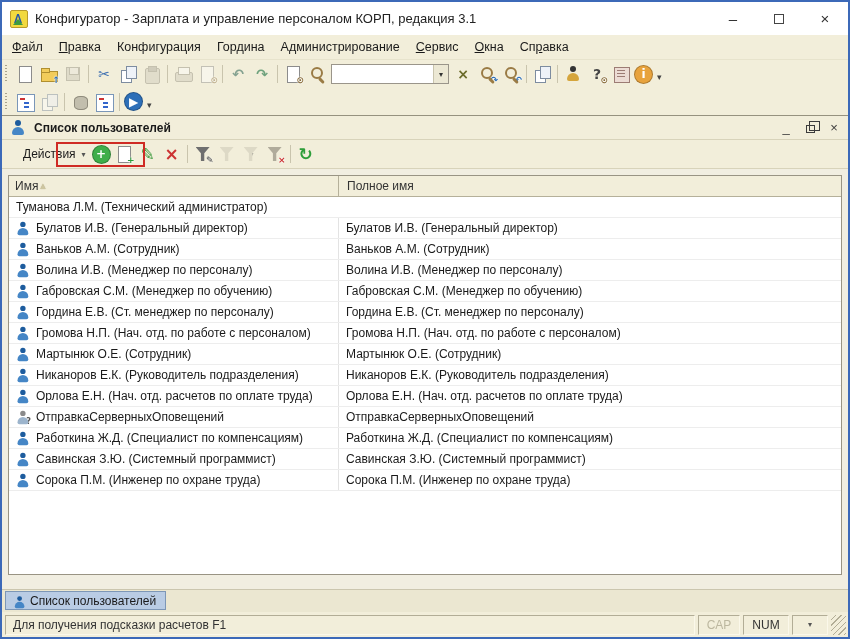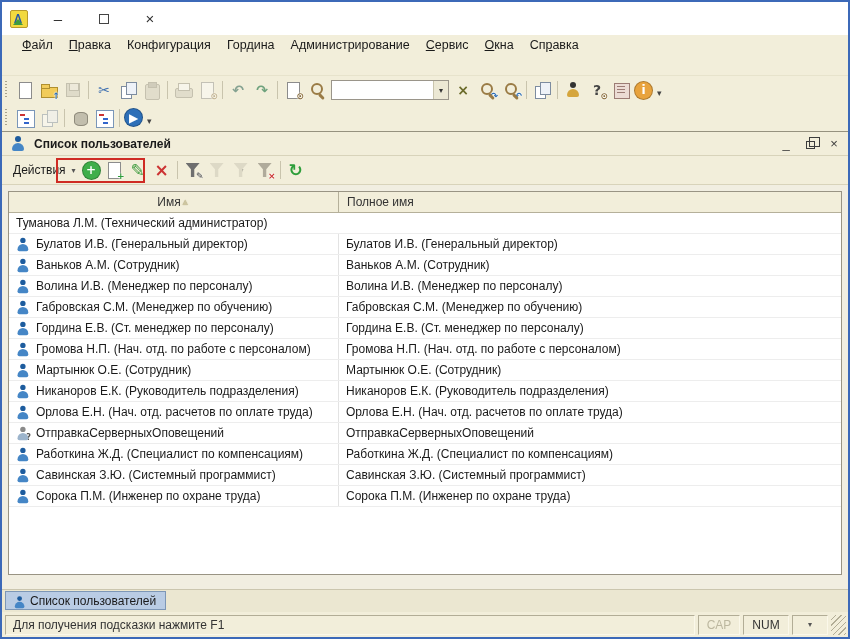--- a/index.html
+++ b/index.html
@@ -12,21 +12,21 @@
   .app-icon{width:18px;height:18px;background:#f2d93f;border:1px solid #b89a2c;border-radius:2px;
             position:relative;flex:none;margin-right:7px;}
   .app-icon::before{content:"Λ";position:absolute;left:3px;top:1px;font-size:12px;font-weight:bold;color:#2456a8;}
   .app-icon::after{content:"";position:absolute;left:2px;bottom:2px;width:0;height:0;
             border-left:5px solid transparent;border-right:5px solid transparent;border-bottom:6px solid #3f9b3f;}
   .wtitle{font-size:13px;color:#222;flex:1;white-space:nowrap;overflow:hidden;}
   .wbtns{display:flex;align-self:stretch;}
   .wbtn{width:46px;display:flex;align-items:center;justify-content:center;font-size:15px;color:#333;cursor:default;}
   .max-glyph{width:10px;height:10px;border:1px solid #444;}
   
-  .menubar{height:41px;display:flex;flex:none;padding:0 12px;border-bottom:1px solid #e7e3cc;}
+  .menubar{height:25px;display:flex;align-items:center;flex:none;padding:0 2px;border-bottom:1px solid #e7e3cc;}
   .menu-item{font-size:12.5px;padding:3px 8px;white-space:nowrap;}
   .menu-item u{text-decoration:underline;}
   
   .toolbar{height:28px;display:flex;align-items:center;flex:none;padding:0 2px;}
   #toolbar2{border-bottom:1px solid #96927f;}
   .tgrip{width:5px;height:18px;margin:0 3px 0 1px;flex:none;
          background:repeating-linear-gradient(#a8a38c 0 1px,transparent 1px 3px);background-size:2px 100%;background-repeat:repeat-y;}
   .tsep{width:1px;height:18px;background:#c9c4ad;margin:0 3px;flex:none;}
   .tdrop{font-size:9px;color:#444;margin:6px 2px 0 3px;}
   
@@ -64,29 +64,29 @@
   
   .combo{height:20px;width:118px;background:#fff;border:1px solid #9a958a;display:flex;align-items:stretch;margin:0 2px;}
   .combo input{flex:1;border:0;outline:none;min-width:0;font-size:12px;padding:0 3px;font-family:"Liberation Sans",sans-serif;background:#fff;}
   .combo-drop{width:15px;background:#ece8d4;border-left:1px solid #c9c4ad;display:flex;align-items:center;justify-content:center;font-size:8px;color:#333;}
   
   .childtitle{height:24px;display:flex;align-items:center;flex:none;padding:0 4px;gap:4px;border-bottom:1px solid #d8d3ba;background:#f2eeda;}
   .childtitle .ptitle{font-size:12px;font-weight:bold;flex:1;}
   .mdi-btn{width:20px;height:18px;display:flex;align-items:center;justify-content:center;font-size:13px;color:#3c3c3c;}
   .restore-glyph{width:9px;height:8px;border:1px solid #3c3c3c;position:relative;margin-top:3px;background:#f2eeda;}
   .restore-glyph::before{content:"";position:absolute;left:2px;top:-5px;width:9px;height:8px;border:1px solid #3c3c3c;}
-  .actionsbar{height:29px;display:flex;align-items:center;flex:none;padding:0 6px;border-bottom:1px solid #d8d3ba;position:relative;}
+  .actionsbar{height:29px;display:flex;align-items:center;flex:none;padding:0 16px;border-bottom:1px solid #d8d3ba;position:relative;}
   .actions-btn{font-size:12px;display:flex;align-items:center;gap:4px;padding:2px 5px;}
   .actions-btn .mini-drop{font-size:8px;}
   .annotation-box{position:absolute;left:54px;top:2px;width:89px;height:25px;border:2px solid #cf2b24;pointer-events:none;}
   
   .panelbody{flex:1;display:flex;flex-direction:column;background:#f1eee1;min-height:0;}
   .tablewrap{flex:1;margin:6px 6px 0;background:#fff;border:1px solid #999484;display:flex;flex-direction:column;overflow:hidden;min-height:0;}
   .thead{display:flex;height:21px;background:#f2eeda;border-bottom:1px solid #b5b09a;flex:none;font-size:12px;color:#333;}
-  .th1{width:330px;border-right:1px solid #b5b09a;display:flex;align-items:center;justify-content:center;padding:0 6px;}
+  .th1{width:330px;border-right:1px solid #b5b09a;display:flex;align-items:center;justify-content:flex-start;padding:0 6px;}
   .th2{flex:1;display:flex;align-items:center;padding:0 8px;}
   .sort-arrow{font-size:9px;color:#cdc5a0;text-shadow:0 0 1px #a79f78;}
   .tbody{flex:1;overflow:hidden;}
   .trow{display:flex;height:21px;border-bottom:1px solid #ededed;font-size:12px;}
   .td1{width:330px;border-right:1px solid #e3e3e3;display:flex;align-items:center;gap:3px;padding:0 2px;overflow:hidden;white-space:nowrap;}
   .td2{flex:1;display:flex;align-items:center;padding:0 7px;overflow:hidden;white-space:nowrap;}
   .trow.sel .td1{background:#3a6cb5;color:#fff;}
   .trow .ti{width:20px;height:20px;transform:scale(.9);}
   
   .filterarea{flex:none;padding:8px 9px 6px;font-size:12px;color:#222;}
@@ -105,20 +105,21 @@
   .sb-grip{width:15px;height:20px;flex:none;
            background:repeating-linear-gradient(135deg,transparent 0 3px,#b2ad96 3px 4px);}
 </style>
 </head>
 <body>
 
 <div id="win">
 
   <div class="titlebar">
     <span class="app-icon"></span>
+    <span class="wtitle">Конфигуратор - Зарплата и управление персоналом КОРП, редакция 3.1</span>
     <span class="wbtns">
       <span class="wbtn">–</span>
       <span class="wbtn">
           <span class="max-glyph"></span>
         </span>
       <span class="wbtn">×</span>
     </span>
   </div>
 
   <div class="menubar" id="menubar">
@@ -365,20 +366,20 @@
   </div>
 
   <div class="tabstrip" id="tabstrip">
       <span class="tab">
         <span class="ti ic-user"></span>
         <span>Список пользователей</span>
       </span>
     </div>
 
   <div class="statusbar">
-    <span class="sb-panel sb-main">Для получения подсказки нажмите F1</span>
+    <span class="sb-panel sb-main">Для получения подсказки расчетов F1</span>
     <span class="sb-panel sb-cap">CAP</span>
     <span class="sb-panel sb-num">NUM</span>
     <span class="sb-panel sb-drop">▾</span>
     <span class="sb-grip"></span>
   </div>
 
 </div>
 
 </body></html>

